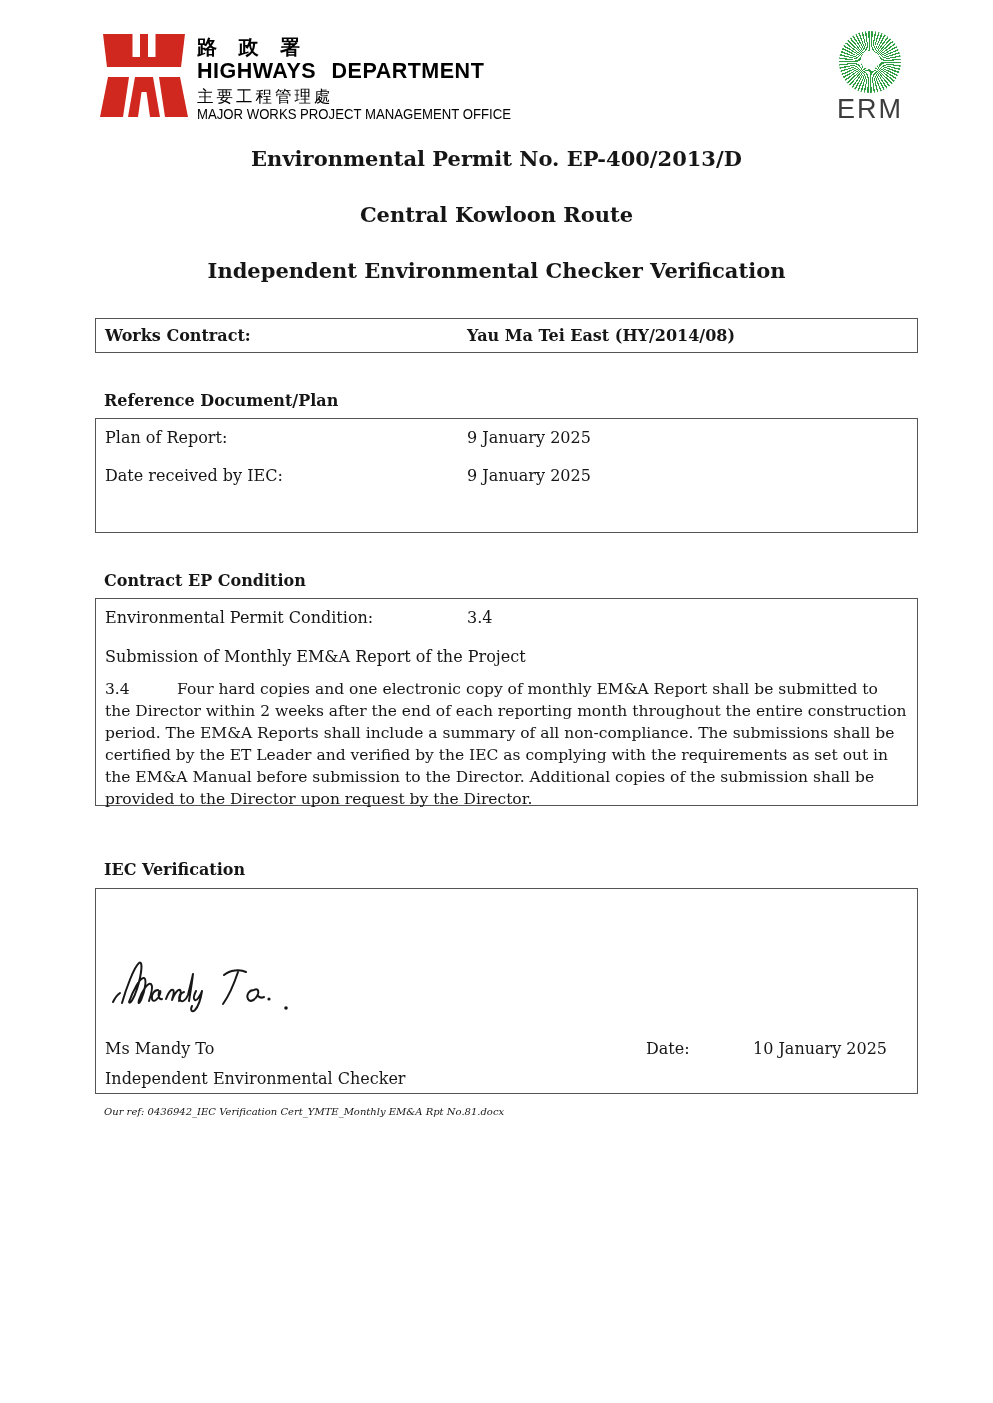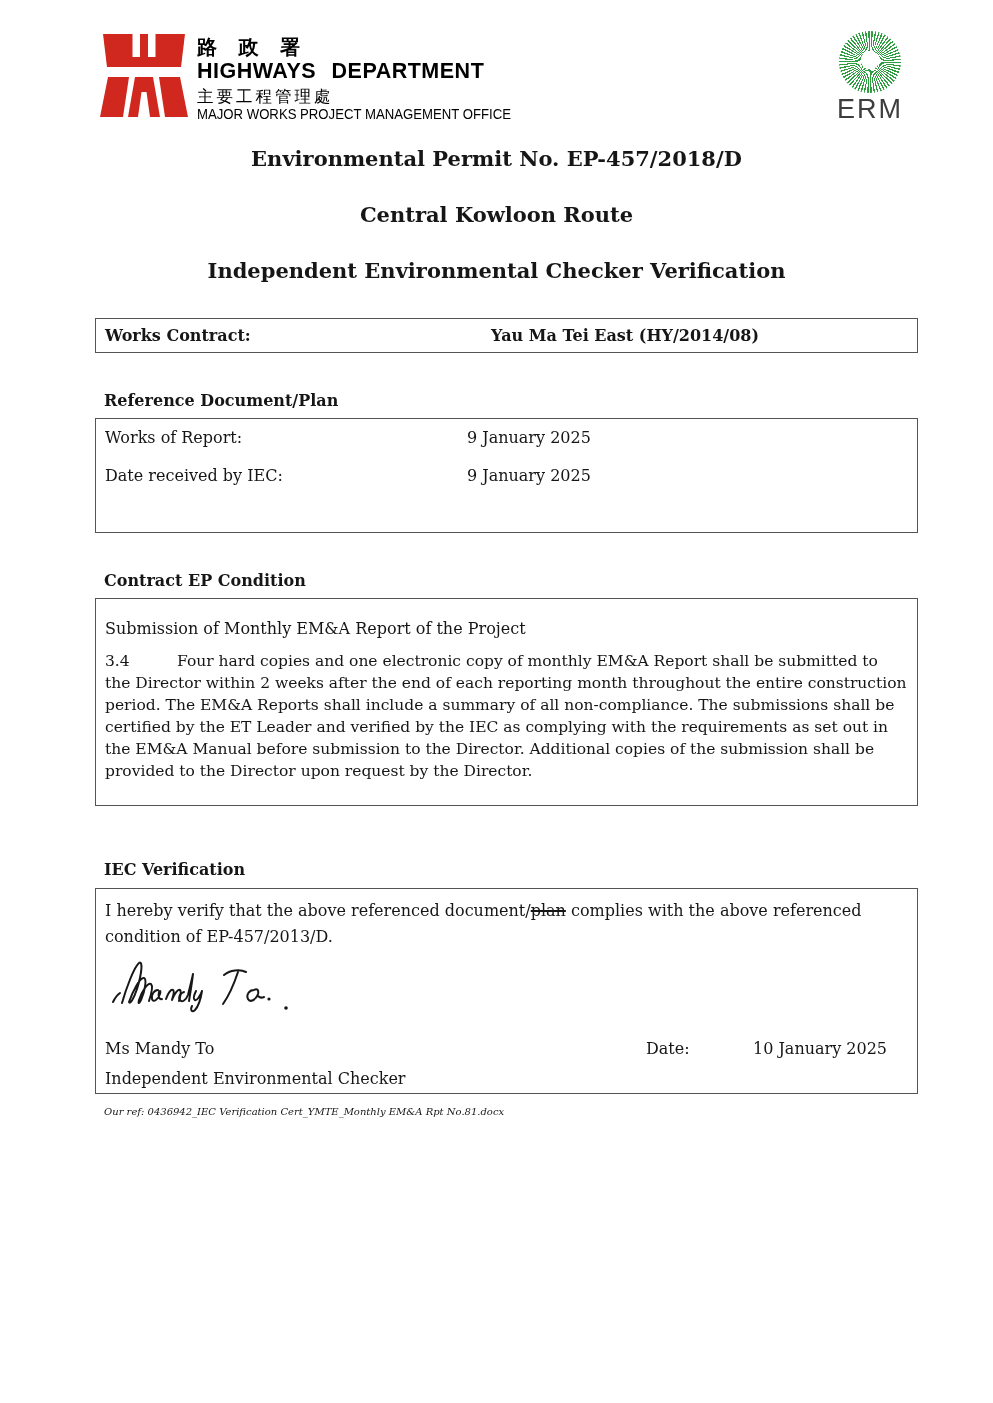--- a/index.html
+++ b/index.html
@@ -27,21 +27,21 @@
   }
   .erm-label{font-family:"Liberation Sans",sans-serif;font-size:27px;letter-spacing:2px;color:#3d3d3d;margin-top:1px;}
   
   .doc-title{position:absolute;left:0;width:100%;text-align:center;font-size:21px;font-weight:bold;}
   .t-permit{top:146px;} .t-route{top:202px;} .t-verif{top:258px;}
   
   .section-heading{position:absolute;left:104px;font-size:16px;font-weight:bold;}
   .h-refdoc{top:391px;} .h-epcond{top:571px;} .h-iec{top:860px;}
   
   .tbl{position:absolute;left:95px;width:823px;box-sizing:border-box;border:1.5px solid #545454;background:#fff;}
-  .t1{top:318px;height:35px;display:grid;grid-template-columns:362px 1fr;align-items:center;gap:24px;}
+  .t1{top:318px;height:35px;display:grid;grid-template-columns:362px 1fr;align-items:center;}
   .t1 .cell{padding-left:9px;font-size:16px;font-weight:bold;}
   .t2{top:418px;height:115px;display:grid;grid-template-rows:repeat(3,1fr);}
   .t2 .row{display:grid;grid-template-columns:362px 1fr;align-items:center;}
   .t2 .cell{padding-left:9px;font-size:16px;}
   .t3{top:598px;height:208px;}
   .t3 .row1{display:grid;grid-template-columns:362px 1fr;padding-top:9px;}
   .t3 .cell{padding-left:9px;font-size:16px;}
   .t3 .subject{margin-top:20px;padding-left:9px;font-size:16px;}
   .t3 .clause{margin:12px 9px 0 9px;font-size:15.5px;line-height:22px;text-align:left;}
   .clause-num{display:inline-block;min-width:72px;}
@@ -76,50 +76,53 @@
     <div class="hyd-en">HIGHWAYS DEPARTMENT</div>
     <div class="hyd-cn2">主要工程管理處</div>
     <div class="hyd-en2">MAJOR WORKS PROJECT MANAGEMENT OFFICE</div>
   </div>
 
   <div class="erm">
     <div class="erm-burst"></div>
     <div class="erm-label">ERM</div>
   </div>
 
-  <div class="doc-title t-permit">Environmental Permit No. EP-457/2018/D</div>
+  <div class="doc-title t-permit">Environmental Permit No. EP-400/2013/D</div>
   <div class="doc-title t-route">Central Kowloon Route</div>
   <div class="doc-title t-verif">Independent Environmental Checker Verification</div>
 
   <div class="tbl t1">
     <div class="cell">Works Contract:</div>
     <div class="cell">Yau Ma Tei East (HY/2014/08)</div>
   </div>
 
   <div class="section-heading h-refdoc">Reference Document/Plan</div>
   <div class="tbl t2">
     <div class="row">
-      <div class="cell">Works of Report:</div>
+      <div class="cell">Plan of Report:</div>
       <div class="cell">9 January 2025</div>
     </div>
     <div class="row">
       <div class="cell">Date received by IEC:</div>
       <div class="cell">9 January 2025</div>
     </div>
   </div>
 
   <div class="section-heading h-epcond">Contract EP Condition</div>
   <div class="tbl t3">
+    <div class="row1">
+      <div class="cell">Environmental Permit Condition:</div>
+      <div class="cell">3.4</div>
+    </div>
     <div class="subject">Submission of Monthly EM&amp;A Report of the Project</div>
     <div class="clause"><span class="clause-num">3.4</span><span>Four hard copies and one electronic copy of monthly EM&amp;A Report shall be submitted to the Director within 2 weeks after the end of each reporting month throughout the entire construction period. The EM&amp;A Reports shall include a summary of all non-compliance. The submissions shall be certified by the ET Leader and verified by the IEC as complying with the requirements as set out in the EM&amp;A Manual before submission to the Director. Additional copies of the submission shall be provided to the Director upon request by the Director.</span></div>
   </div>
 
   <div class="section-heading h-iec">IEC Verification</div>
   <div class="tbl t4" style="position:absolute;">
-    <div class="statement"><span>I hereby verify that the above referenced document/</span><span class="strike">plan</span><span> complies with the above referenced condition of EP-457/2013/D.</span></div>
 
     <svg class="sig" width="190" height="64" viewBox="0 0 190 64" xmlns="http://www.w3.org/2000/svg">
       <g fill="none" stroke="#171717" stroke-width="2" stroke-linecap="round" stroke-linejoin="round">
         <path d="M5,51 C7,47 9,44 12,42"></path>
         <path d="M14,52 C18,38 26,16 31,12 C35,9 34,22 29,38 C26,47 22,54 21,51 C25,40 32,26 36,27 C39,28 37,40 33,49 C31,53 30,53 31,49 C34,40 40,31 43,33 C45,35 43,44 41,50"></path>
         <path d="M50,39 C46,39 43,44 44,48 C45,52 50,49 52,43 C53,40 52,39 51,41 C50,45 51,49 54,48"></path>
         <path d="M58,48 C60,42 63,38 65,39 C67,40 65,45 64,49 C66,43 70,38 72,39 C74,41 72,46 71,50"></path>
         <path d="M76,41 C72,42 70,46 72,49 C74,52 78,49 80,44 C82,36 84,28 85,23 C84,32 82,44 81,50"></path>
         <path d="M88,40 C86,44 85,48 87,49 C89,50 92,45 94,40 C93,46 91,55 87,59 C84,62 82,59 84,55"></path>
         <path d="M116,24 C122,19 132,18 138,21"></path>

